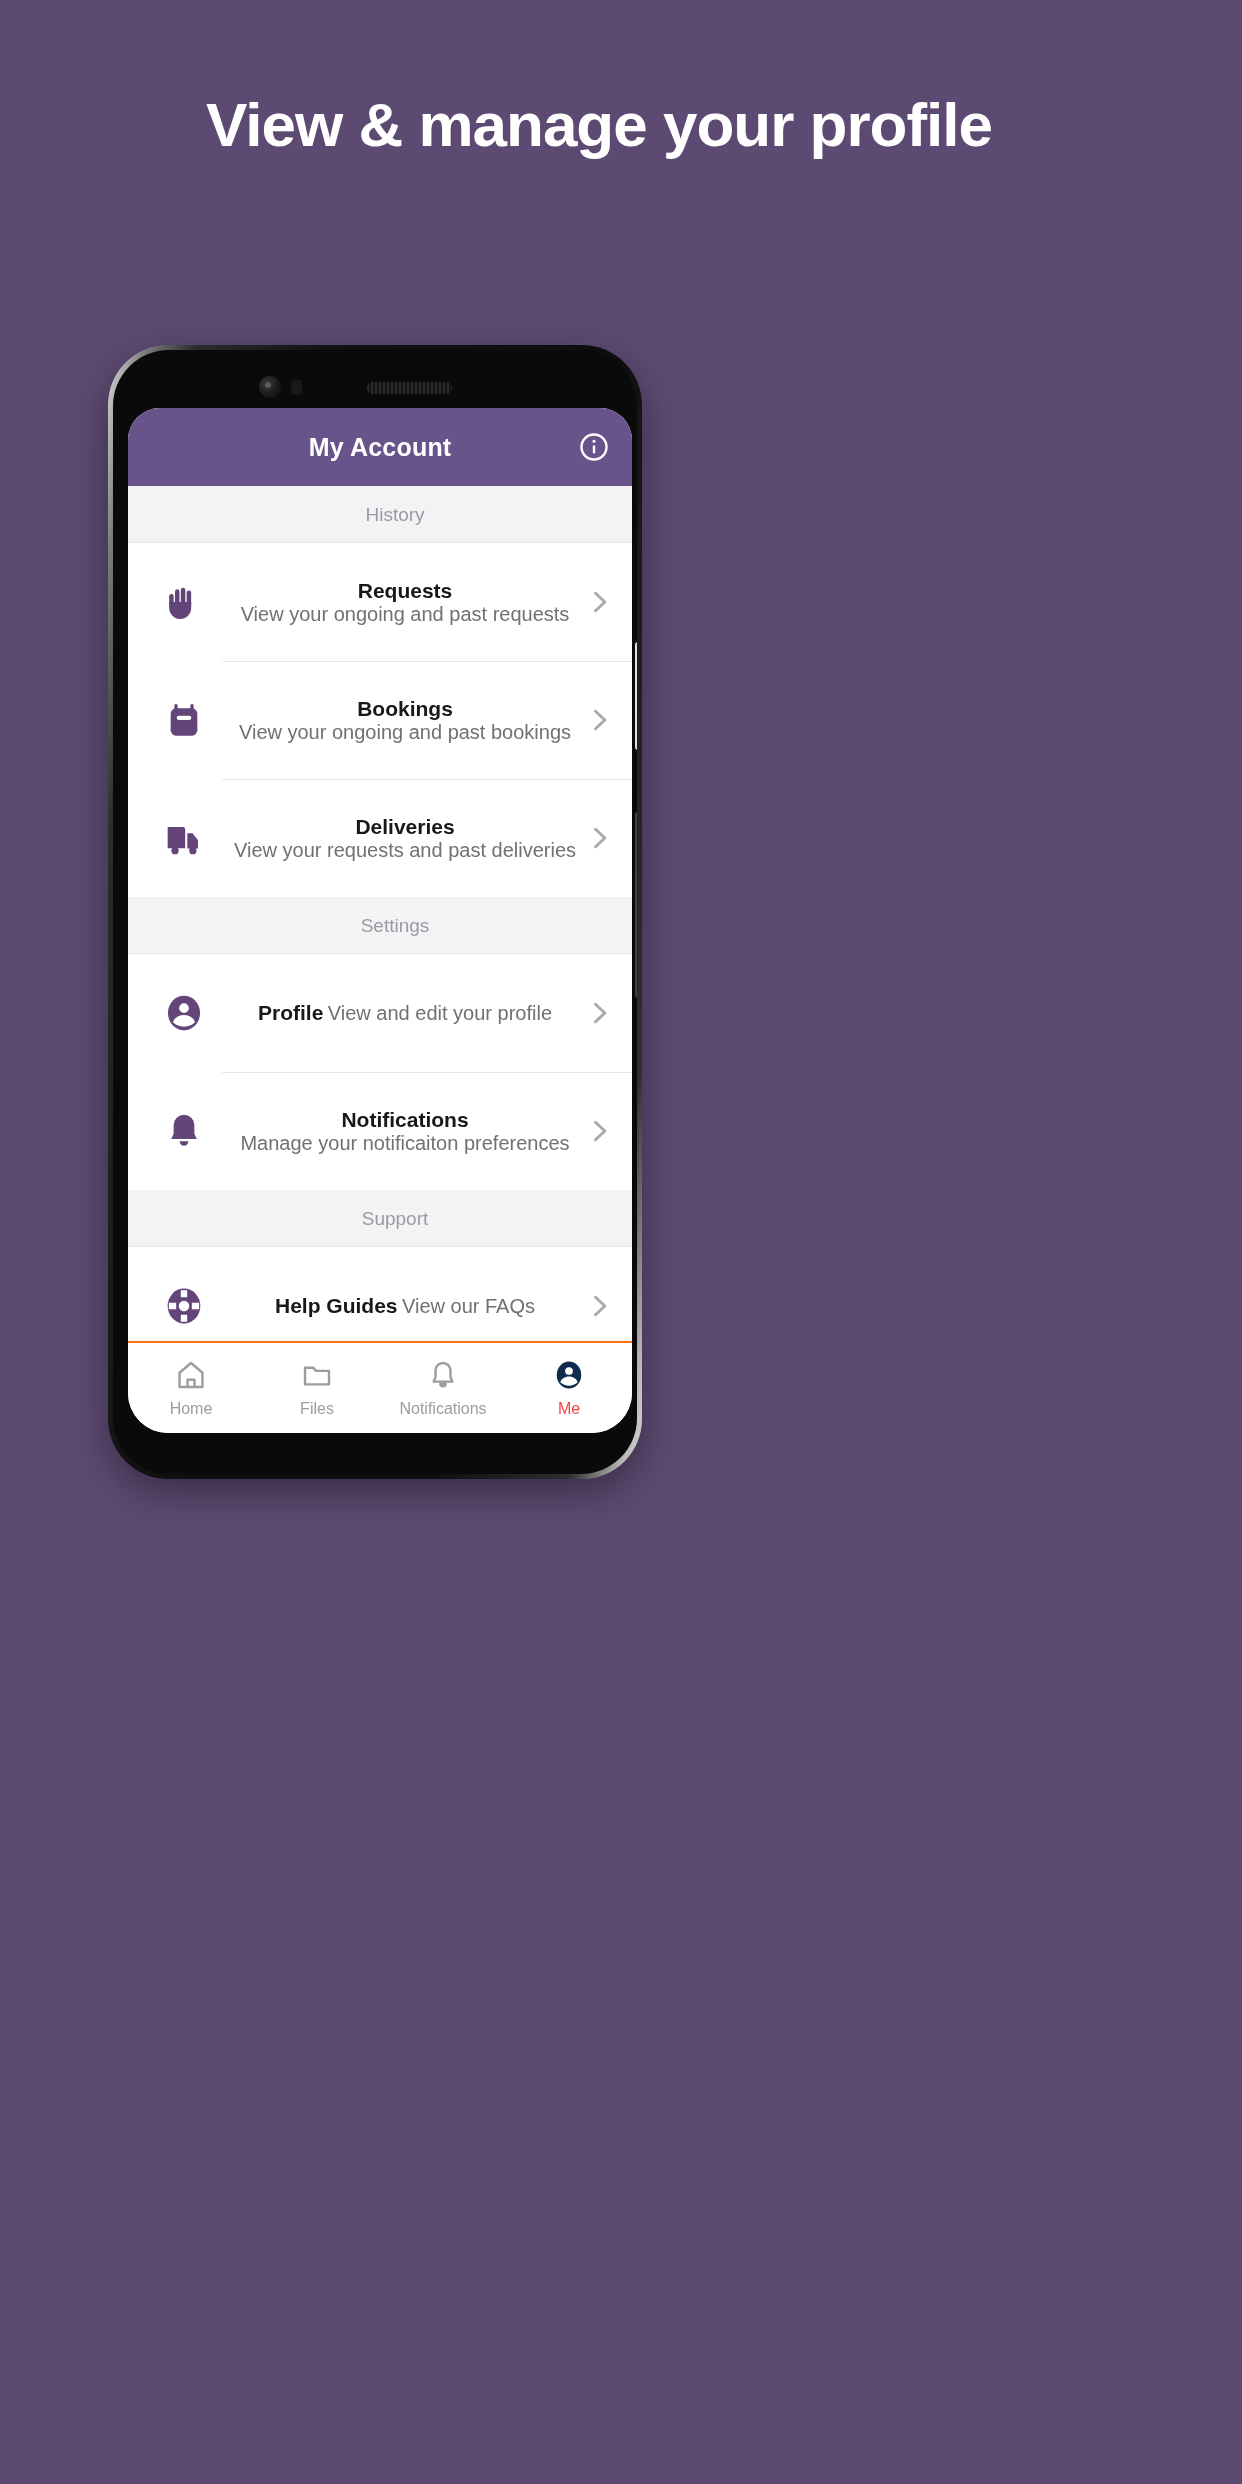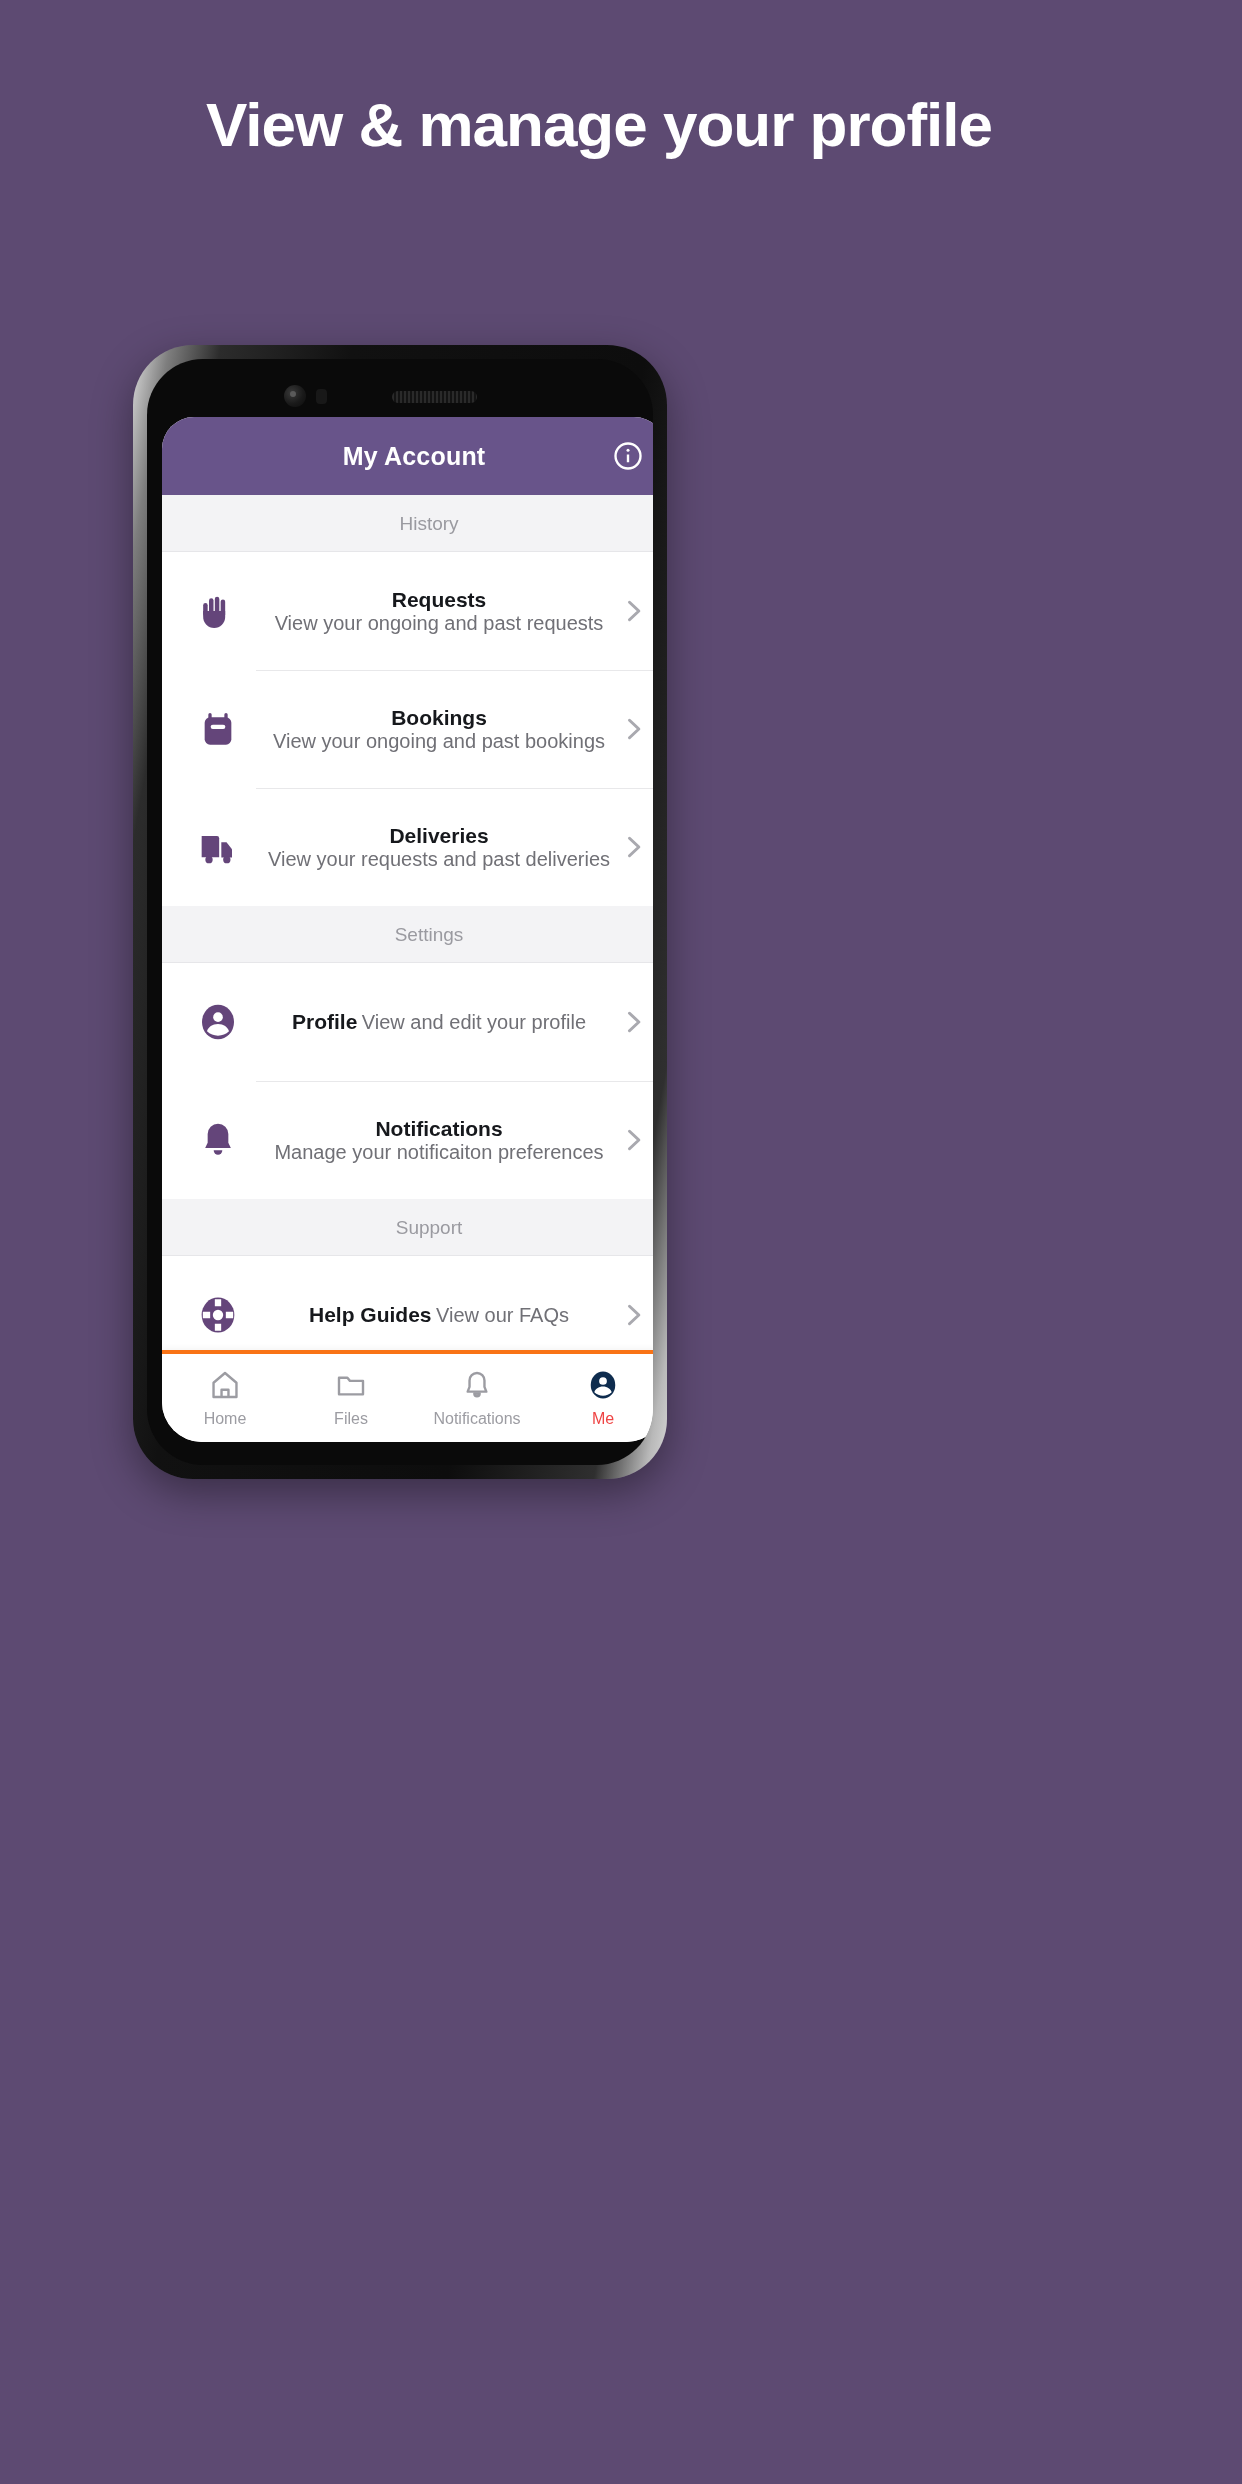--- a/index.html
+++ b/index.html
@@ -14,25 +14,25 @@
   .headline{
     position:absolute; left:0; top:88px; width:1198px;
     text-align:center; color:#FFFFFF;
     font-size:62px; font-weight:700; line-height:1.18;
     letter-spacing:-1px;
     padding:0 60px;
   }
 
   
   .device{
-    position:absolute; left:133px; top:345px;
+    position:absolute; left:108px; top:345px;
     width:534px; height:1134px;
     border-radius:60px;
     background:linear-gradient(100deg,#dcdcdc 0%,#7e7e7e 5%,#2c2c2c 12%,#111 30%,#0d0d0d 70%,#2f2f2f 90%,#b9b9b9 97%,#d8d8d8 100%);
-    padding:14px;
+    padding:5px;
     box-shadow:0 14px 40px rgba(0,0,0,.38);
   }
   .device-inner{
     width:100%; height:100%;
     border-radius:56px;
     background:#0a0a0a;
     padding:17px 15px 17px 15px;
     position:relative;
     overflow:hidden;
   }
@@ -131,21 +131,21 @@
   .row-sub{
     font-size:20px; color:#707076; white-space:nowrap;
   }
   .chev{ flex:0 0 30px; display:flex; justify-content:center; }
 
   
   .tabbar{
     flex:0 0 92px; height:92px;
     background:#fff;
     display:flex; align-items:center;
-    border-top:4px solid #f97316;
+    border-top:2px solid #f97316;
     box-shadow:0 -2px 6px rgba(0,0,0,.045);
     z-index:5;
   }
   .tab{
     flex:1 1 0; text-align:center;
     display:flex; flex-direction:column; align-items:center; gap:5px;
   }
   .tab-label{ font-size:16px; color:#9C9CA2; }
   .tab.active .tab-label{ color:#ef4444; font-weight:400; }
 </style>

